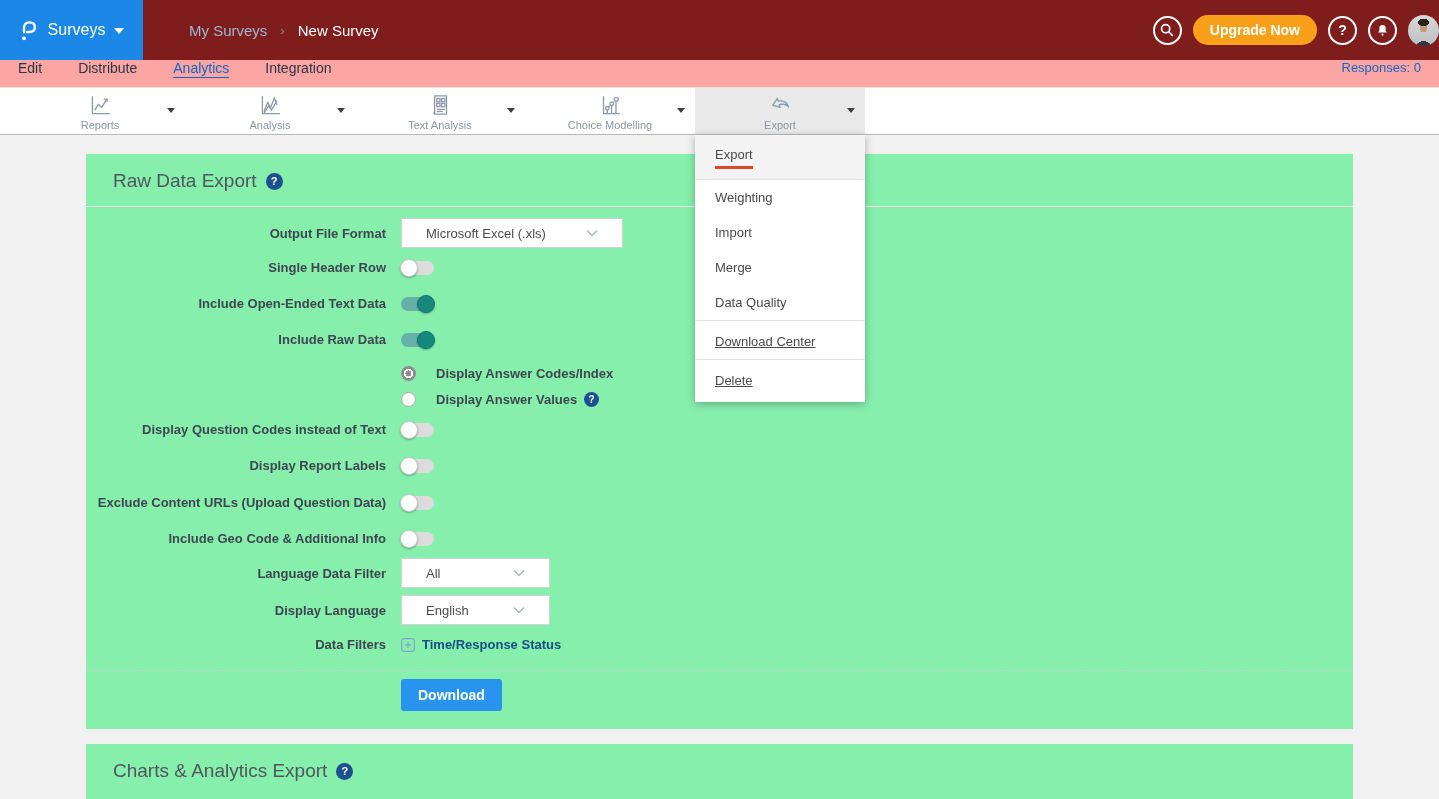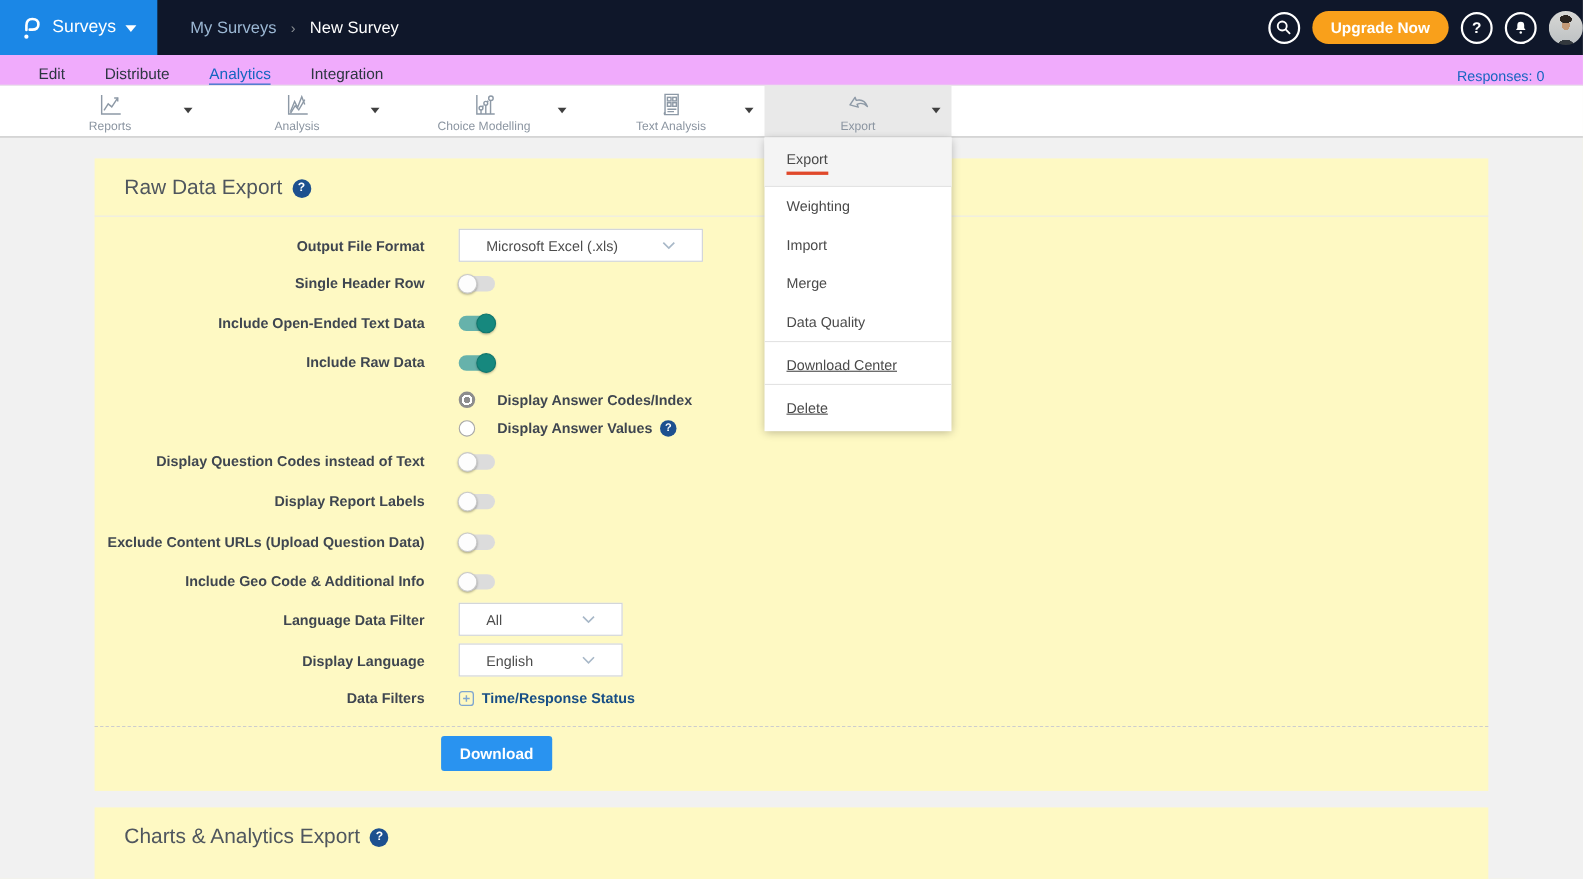--- a/index.html
+++ b/index.html
@@ -1,39 +1,39 @@
 <!DOCTYPE html>
 <html><head>
 <meta charset="utf-8">
 <style>
   * { box-sizing: border-box; margin: 0; padding: 0; }
   html,body { width:1439px; height:799px; overflow:hidden; }
   body { font-family:"Liberation Sans", sans-serif; background:#f1f1f1; }
 
   
-  .topbar { height:50px; background:#0f172a; display:flex; align-items:stretch; }
+  .topbar { height:60px; background:#7f1d1d; display:flex; align-items:stretch;gap:16px; }
   .brand { width:143px; background:#1b87e6; display:flex; align-items:center; justify-content:center; gap:9px; cursor:pointer; }
   .brand-label { color:#fff; font-size:16px; }
   .brand-caret { width:0;height:0;border-left:5px solid transparent;border-right:5px solid transparent;border-top:6px solid #fff; margin-top:2px; }
   .crumbs { display:flex; align-items:center; padding-left:30px; gap:13px; }
   .crumb-parent { color:#9cb8d4; font-size:15px; cursor:pointer; }
   .crumb-sep { color:#8a8f94; font-size:13px; }
   .crumb-current { color:#ffffff; font-size:15px; }
   .topbar-right { margin-left:auto; display:flex; align-items:center; gap:11px; padding-right:0; }
   .circle-btn { width:29px; height:29px; border:2px solid #fff; border-radius:50%; display:flex; align-items:center; justify-content:center; color:#fff; font-weight:bold; font-size:14px; cursor:pointer; flex:0 0 auto; }
   .upgrade-btn { background:#f9a01b; color:#fff; font-weight:bold; font-size:14px; border:none; border-radius:15px; padding:7px 17px; cursor:pointer; }
   .avatar { width:31px; height:31px; border-radius:50%; cursor:pointer; flex:0 0 auto;
     background:
       radial-gradient(ellipse 9px 6px at 50% 24%, #2a2420 60%, transparent 62%),
       radial-gradient(ellipse 6px 7px at 50% 42%, #c49a77 60%, transparent 62%),
       radial-gradient(ellipse 12px 9px at 50% 102%, #33383d 60%, transparent 62%),
       linear-gradient(#d8d8d6,#bcc0c2); }
 
   
-  .subnav { height:28px; background:#f0abfc; display:flex; align-items:flex-end; padding:0 35px; border-bottom:1px solid #e4e4e4; }
+  .subnav { height:28px; background:#fca5a5; display:flex; align-items:flex-start; padding:0 18px; border-bottom:1px solid #e4e4e4; }
   .subnav .tabs { display:flex; gap:36px; }
   .tab { font-size:14px; color:#2c3640; cursor:pointer; }
   .tab.active { color:#1565c0; border-bottom:1px solid #1565c0; padding-bottom:1px; }
   .responses { margin-left:auto; color:#1565c0; font-size:13px; }
 
   
   .toolbar { height:47px; background:#fff; border-bottom:1px solid #b9b9b9; display:flex; padding-left:15px; position:relative; }
   .tool { width:170px; position:relative; display:flex; flex-direction:column; align-items:center; justify-content:center; gap:1px; cursor:pointer; }
   .tool.active { background:#e9e9e9; }
   .tool-label { font-size:11px; color:#8b95a1; }
@@ -41,32 +41,32 @@
   .ticon { stroke:#8d99a6; fill:none; stroke-width:1.2; }
 
   
   .menu { position:absolute; top:47px; left:0; width:170px; background:#fff; box-shadow:0 2px 8px rgba(0,0,0,.28); z-index:50; padding-bottom:4px; text-align:left; }
   .menu-item { padding:10px 20px; font-size:13px; color:#4a4a4a; cursor:pointer; }
   .menu-item.first { background:#f4f4f4; border-bottom:1px solid #e3e3e3; padding-top:12px; }
   .menu-item.first .ul-red { display:inline-block; padding-bottom:4px; border-bottom:3px solid #e0482a; }
   .menu-item.sep { border-top:1px solid #e3e3e3; padding-top:13px;text-decoration:underline; }
 
   
-  .card { background:#fef9c3; margin:0 86px; }
+  .card { background:#86efac; margin:0 86px; }
   .card1 { margin-top:19px; }
   .card2 { margin-top:15px; height:73px; }
   .card-head { display:flex; align-items:center; gap:9px; padding:16px 27px 14px; }
   .card1 .card-head { border-bottom:1px solid #ececec; }
   .card-title { font-size:19px; color:#4f565e; font-weight:normal; }
   .help-badge { width:17px; height:17px; border-radius:50%; background:#1d508f; color:#fff; font-size:11px; font-weight:bold; display:flex; align-items:center; justify-content:center; cursor:pointer; flex:0 0 auto; }
 
   
   .form { padding-top:11px; }
   .row { display:flex; align-items:center; }
-  .lbl { flex:0 0 300px; text-align:right; font-size:13px; font-weight:bold; color:#3f4650; margin-right:31px; }
+  .lbl { flex:0 0 300px; text-align:right; font-size:13px; font-weight:bold; color:#3f4650; margin-right:15px; }
   .sel { height:30px; border:1px solid #cfd2d6; background:#fff; display:flex; align-items:center; justify-content:space-between; padding:0 24px; font-size:13px; color:#4c4c4c; cursor:pointer; }
   .sel.wide { width:222px; }
   .sel.narrow { width:149px; }
   .tog { width:33px; height:14px; border-radius:7px; background:#dcdcdc; position:relative; cursor:pointer; }
   .tog .knob { position:absolute; left:-1px; top:-2px; width:18px; height:18px; border-radius:50%; background:#fdfdfd; border:1px solid #c9c9c9; box-shadow:0 1px 2px rgba(0,0,0,.3); }
   .tog.on { background:#66b2ab; }
   .tog.on .knob { left:auto; right:-1px; background:#16887e; border-color:#10776e; }
   .radio { width:15px; height:15px; border-radius:50%; border:1px solid #a8a8a8; background:#fff; margin-right:8px; cursor:pointer; flex:0 0 auto; }
   .radio.selected { border:none; background:radial-gradient(circle,#8d8d8d 0 3px,#fff 3px 4.8px,#8d8d8d 4.8px 7.5px); }
   .radio-lbl { font-size:13px; font-weight:bold; color:#3f4650;padding-left:12px; }
@@ -156,49 +156,49 @@
         <polyline points="6.5,19.5 10.5,13 13.5,16.5 18.5,8" fill="none"></polyline>
       </svg>
     </span>
     <span class="tool-label">Analysis</span>
     <span class="tool-caret"></span>
   </div>
 
   <div class="tool">
     <span style="display:flex;">
       <svg class="ticon" width="26" height="26" viewBox="0 0 24 24">
+        <path d="M7 3.5 H18 V20.5 H7 Z"></path>
+        <path d="M7 20.5 Q5.8 19.5 7 18.5"></path>
+        <rect x="9" y="6" width="3" height="3"></rect>
+        <rect x="13.5" y="6" width="3" height="3"></rect>
+        <rect x="9" y="10.5" width="3" height="3"></rect>
+        <rect x="13.5" y="10.5" width="3" height="3"></rect>
+        <line x1="9" y1="16" x2="16.5" y2="16"></line>
+        <line x1="9" y1="18" x2="14.5" y2="18"></line>
+      </svg>
+    </span>
+    <span class="tool-label">Text Analysis</span>
+    <span class="tool-caret"></span>
+  </div>
+
+  <div class="tool">
+    <span style="display:flex;">
+      <svg class="ticon" width="26" height="26" viewBox="0 0 24 24">
         <path d="M6 4 V20 H21"></path>
         <line x1="9.5" y1="20" x2="9.5" y2="16.5"></line>
         <line x1="13.5" y1="20" x2="13.5" y2="12.5"></line>
         <line x1="17.5" y1="20" x2="17.5" y2="8.5"></line>
         <line x1="10.5" y1="14" x2="12.5" y2="12" stroke-dasharray="1.5,1.5"></line>
         <line x1="14.5" y1="10" x2="16.3" y2="8.3" stroke-dasharray="1.5,1.5"></line>
         <circle cx="9.5" cy="15" r="1.6"></circle>
         <circle cx="13.5" cy="11" r="1.6"></circle>
         <circle cx="17.8" cy="6.8" r="1.9"></circle>
       </svg>
     </span>
     <span class="tool-label">Choice Modelling</span>
-    <span class="tool-caret"></span>
-  </div>
-
-  <div class="tool">
-    <span style="display:flex;">
-      <svg class="ticon" width="26" height="26" viewBox="0 0 24 24">
-        <path d="M7 3.5 H18 V20.5 H7 Z"></path>
-        <path d="M7 20.5 Q5.8 19.5 7 18.5"></path>
-        <rect x="9" y="6" width="3" height="3"></rect>
-        <rect x="13.5" y="6" width="3" height="3"></rect>
-        <rect x="9" y="10.5" width="3" height="3"></rect>
-        <rect x="13.5" y="10.5" width="3" height="3"></rect>
-        <line x1="9" y1="16" x2="16.5" y2="16"></line>
-        <line x1="9" y1="18" x2="14.5" y2="18"></line>
-      </svg>
-    </span>
-    <span class="tool-label">Text Analysis</span>
     <span class="tool-caret"></span>
   </div>
 
   <div class="tool active">
     <span style="display:flex;">
       <svg class="ticon" width="26" height="26" viewBox="0 0 24 24">
         <path transform="rotate(-18 12 12)" d="M11.5 5.5 L5.5 10.2 L11.5 14.2 L11.3 11.6 Q16.5 11 19 16 Q18.6 8.8 11.6 8.2 Z" fill="none" stroke-linejoin="round"></path>
       </svg>
     </span>
     <span class="tool-label">Export</span>

